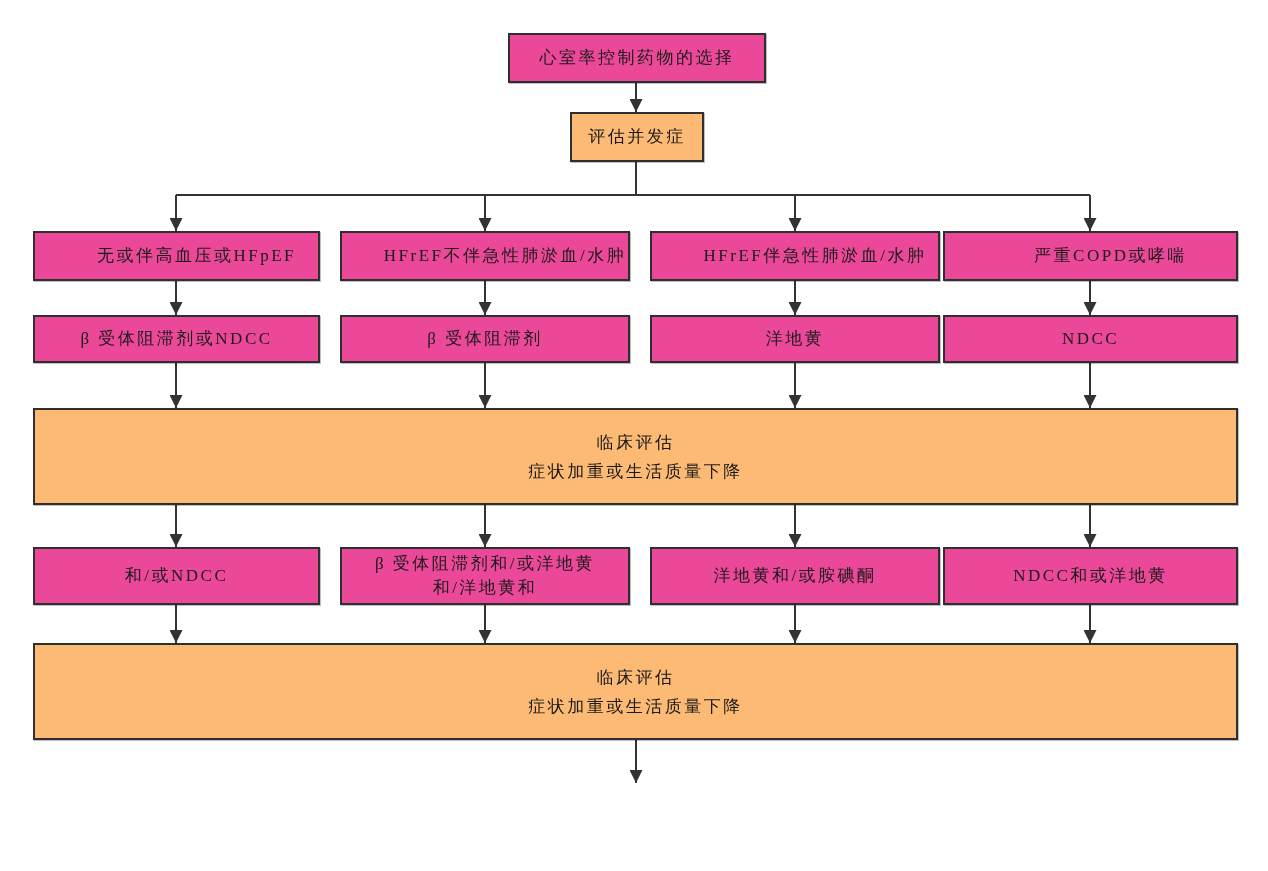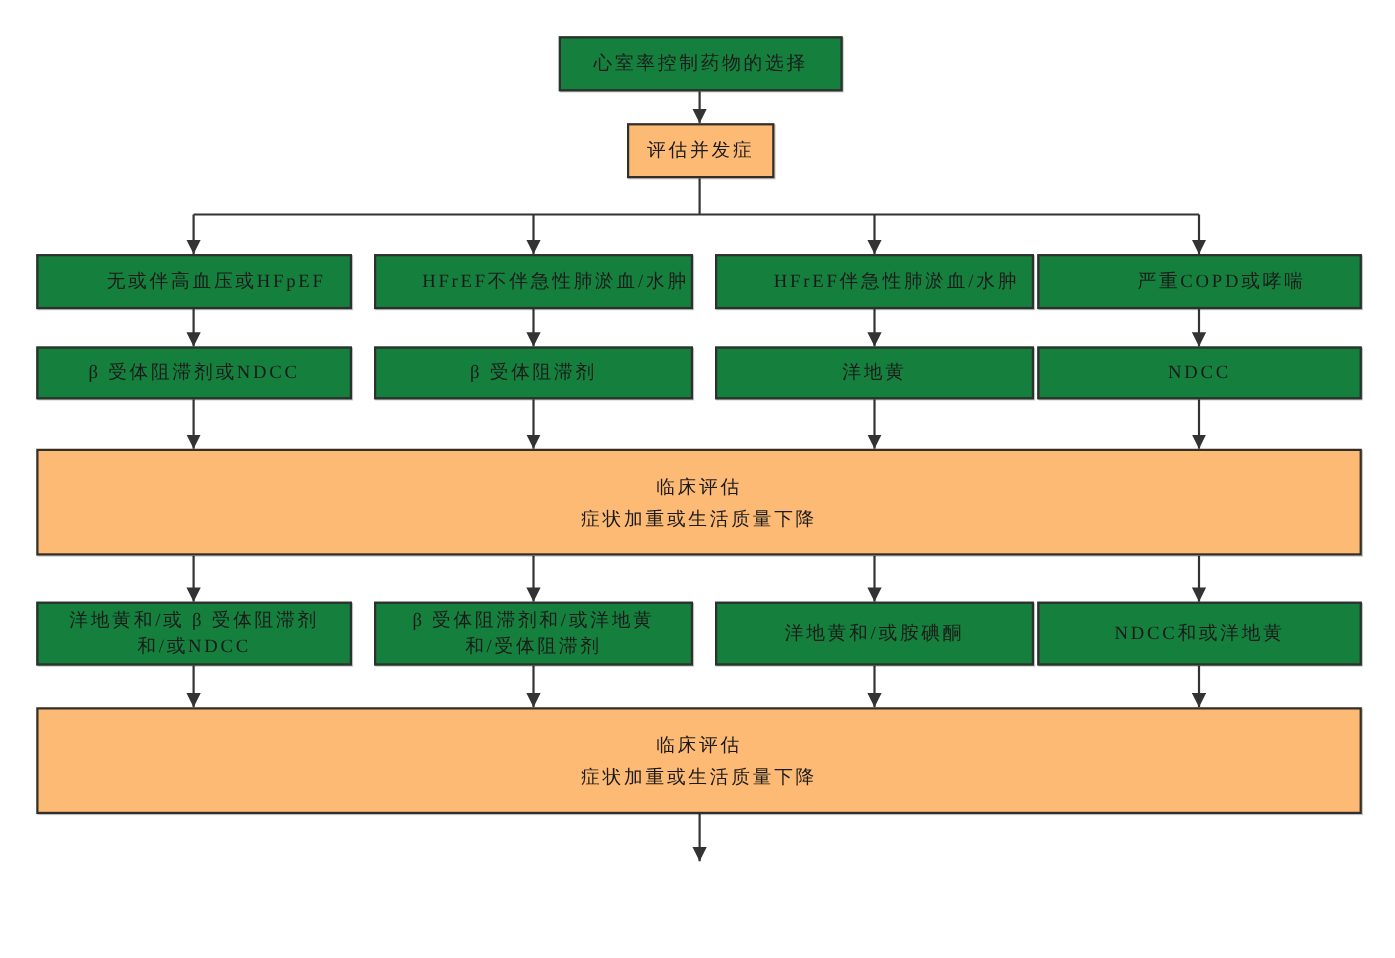--- a/index.html
+++ b/index.html
@@ -17,21 +17,21 @@
   }
   .connectors {
     position: absolute;
     left: 0;
     top: 0;
     z-index: 0;
   }
   .node {
     position: absolute;
     box-sizing: border-box;
-    background: #15803d;
+    background: #ec4899;
     border: 2px solid #2f2f2f;
     display: flex;
     flex-direction: column;
     align-items: center;
     justify-content: center;
     text-align: center;
     font-size: 17px;
     line-height: 26px;
     letter-spacing: 2.5px;
     color: #1a1a1a;
@@ -126,26 +126,25 @@
     <div class="node c col4">NDCC</div>
   </div>
 
   <div class="node gray n-band1">
     <span class="band-line">临床评估</span>
     <span class="band-line">症状加重或生活质量下降</span>
   </div>
 
   <div class="row-drug2">
     <div class="node c col1">
-      <span>洋地黄和/或 β 受体阻滞剂</span>
       <span>和/或NDCC</span>
     </div>
     <div class="node c col2">
       <span>β 受体阻滞剂和/或洋地黄</span>
-      <span>和/受体阻滞剂</span>
+      <span>和/洋地黄和</span>
     </div>
     <div class="node c col3">
       <span>洋地黄和/或胺碘酮</span>
     </div>
     <div class="node c col4">
       <span>NDCC和或洋地黄</span>
     </div>
   </div>
 
   <div class="node gray n-band2">

